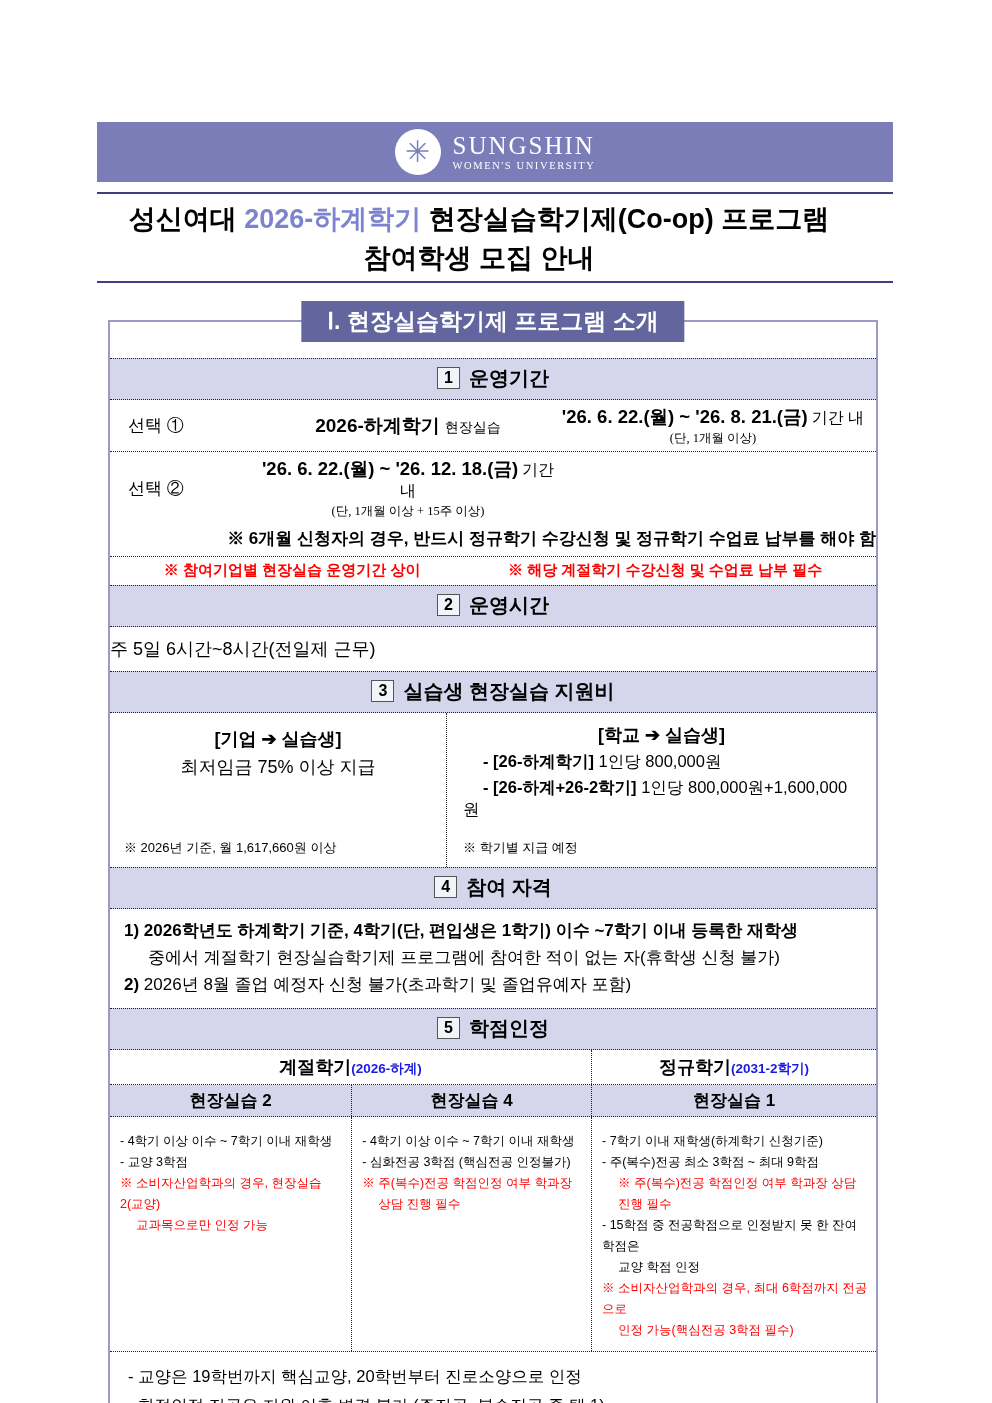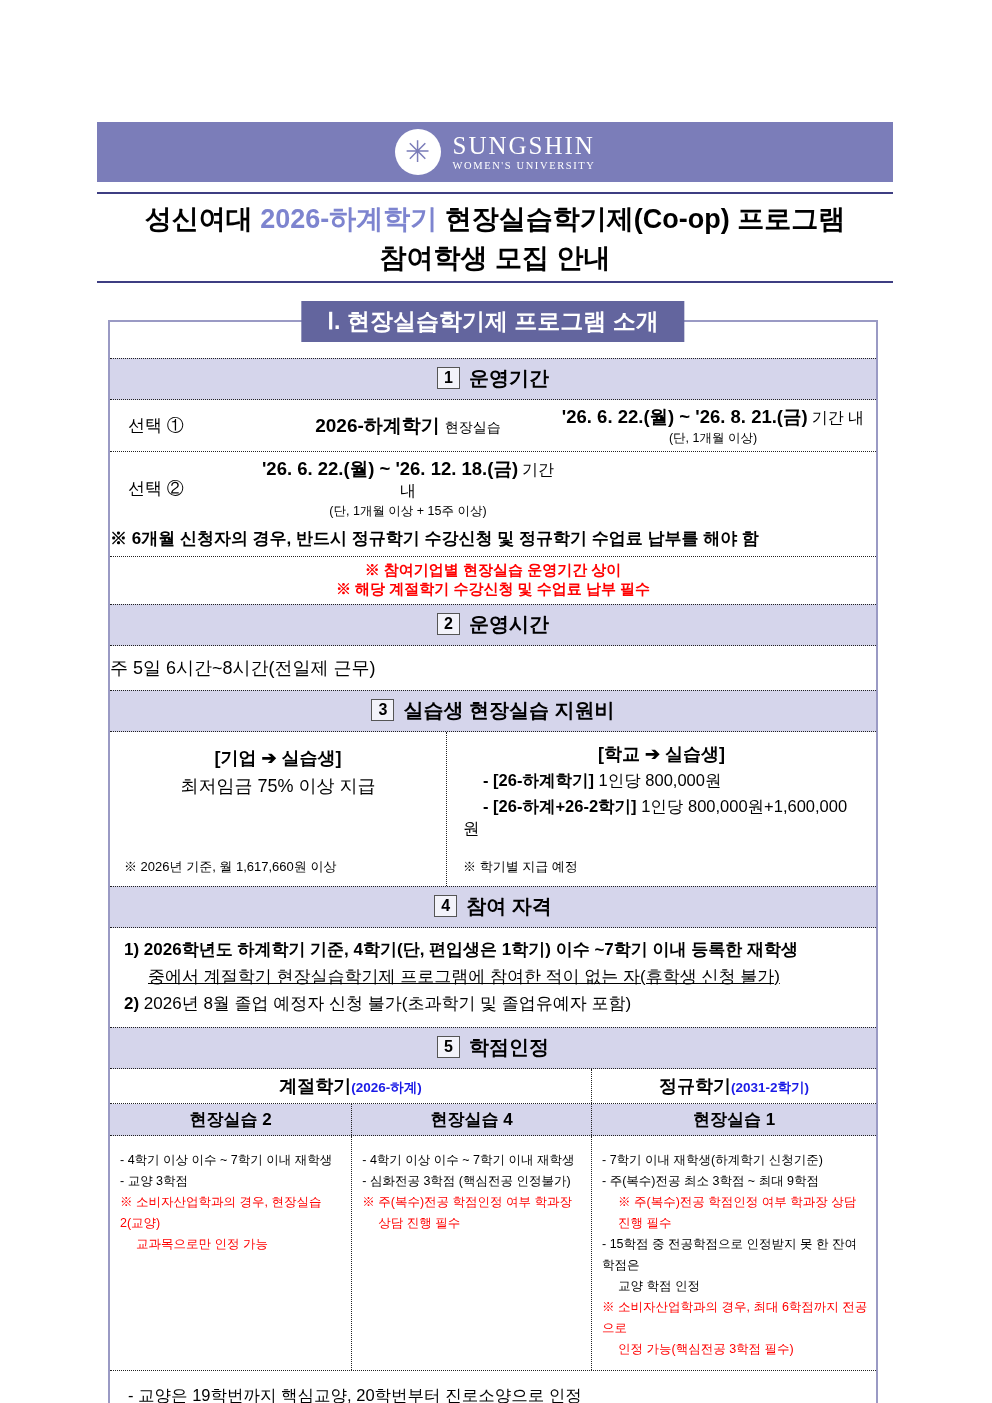--- a/index.html
+++ b/index.html
@@ -12,21 +12,21 @@
   .logo-circle { width:46px; height:46px; border-radius:50%; background:#fff;
     display:flex; align-items:center; justify-content:center; }
   .logo-flower { color:#7b7db9; font-size:30px; line-height:1; }
   .logo-text { color:#fff; text-align:left; }
   .logo-primary { font-family:"Liberation Serif", serif; font-size:25px; letter-spacing:2px; line-height:1.05; }
   .logo-secondary { font-family:"Liberation Serif", serif; font-size:10.5px; letter-spacing:1.6px;text-align:center; }
 
   
   .rule { position:absolute; left:97px; width:796px; border-top:2px solid #3e3e82; }
   .rule-1 { top:192px; } .rule-2 { top:281px; }
-  .doc-title { position:absolute; left:97px; top:200px; width:796px; text-align:center;
+  .doc-title { position:absolute; left:81px; top:200px; width:796px; text-align:center;
     font-weight:bold; font-size:27px; line-height:39px; }
   .accent-blue { color:#7d84cf; }
 
   
   .doc-wrap { position:absolute; left:108px; top:320px; width:770px; }
   .intro-banner { position:absolute; top:-19px; left:50%; transform:translateX(-50%);
     background:#63659e; color:#fff; font-weight:bold; font-size:23px; padding:5px 26px;
     white-space:nowrap; z-index:2; }
   .doc-table { border:2px solid #9a9ac4; background:#fff; padding-top:36px; padding-bottom:8px; }
 
@@ -37,43 +37,43 @@
 
   
   .opt-row { display:grid; grid-template-columns:130px 300px 1fr; align-items:center; padding:4px 8px 4px 18px; }
   .opt-label { font-size:17px; }
   .opt-name-wrap { text-align:center; }
   .opt-name { font-weight:bold; font-size:19px; }
   .opt-name-suffix { font-size:14px; margin-left:5px; }
   .opt-period-wrap { text-align:center; }
   .opt-period { font-weight:bold; font-size:18.5px; }
   .opt-period-tail { font-size:16px; font-weight:normal; margin-left:4px; }
-  .opt-period-note { font-size:12.5px; margin-top:1px; }
+  .opt-period-note { font-size:12.5px; margin-top:1px;font-family:Liberation Serif, serif; }
   .row-sep { border-top:1px dotted #222; }
-  .opt2-extra { text-align:left; font-weight:bold; font-size:17px; padding:3px 0 6px; }
+  .opt2-extra { text-align:right; font-weight:bold; font-size:17px; padding:3px 0 6px; }
   .red-row { display:flex; justify-content:space-around; align-items:center;
-    border-top:1px dotted #222; padding:4px 10px 5px;flex-direction:column; }
+    border-top:1px dotted #222; padding:4px 10px 5px; }
   .red-note { color:#ff0000; font-weight:bold; font-size:15px; }
 
   .center-row { text-align:left; font-size:18px; padding:10px 0; }
 
   
   .pay-grid { display:grid; grid-template-columns:44% 56%; }
   .pay-cell-l { border-right:1px dotted #222; padding:14px 14px 10px; display:flex; flex-direction:column; }
   .pay-cell-r { padding:10px 16px 10px; display:flex; flex-direction:column; }
   .pay-head { text-align:center; font-weight:bold; font-size:18px; }
   .pay-body { text-align:center; font-size:18px; margin-top:4px; }
   .pay-item { font-size:16.5px; margin-top:4px; }
   .pay-item b { font-size:16.5px;margin-left:20px; }
   .pay-note { font-size:13px; margin-top:auto; padding-top:18px; }
 
   
   .s4-body { padding:8px 14px 10px; font-size:17px; line-height:27px; }
   .s4-l1 { font-weight:bold; }
-  .s4-l2 { padding-left:24px;text-decoration:underline; }
+  .s4-l2 { padding-left:24px; }
 
   
   .s5-top { display:grid; grid-template-columns:62.8% 37.2%; border-bottom:1px dotted #222; }
   .s5-top-cell { text-align:center; font-weight:bold; font-size:18px; padding:5px 0; }
   .s5-top-cell + .s5-top-cell { border-left:1px dotted #222; }
   .s5-sub-blue { color:#1a1ae6; font-size:13.5px; font-weight:bold; }
   .s5-mid { display:grid; grid-template-columns:31.5% 31.3% 37.2%; background:#d5d5eb; border-bottom:1px dotted #222; }
   .s5-mid-cell { text-align:center; font-weight:bold; font-size:17px; padding:4px 0; }
   .s5-mid-cell + .s5-mid-cell { border-left:1px dotted #222; }
   .s5-detail { display:grid; grid-template-columns:31.5% 31.3% 37.2%; border-bottom:1px dotted #222; }

